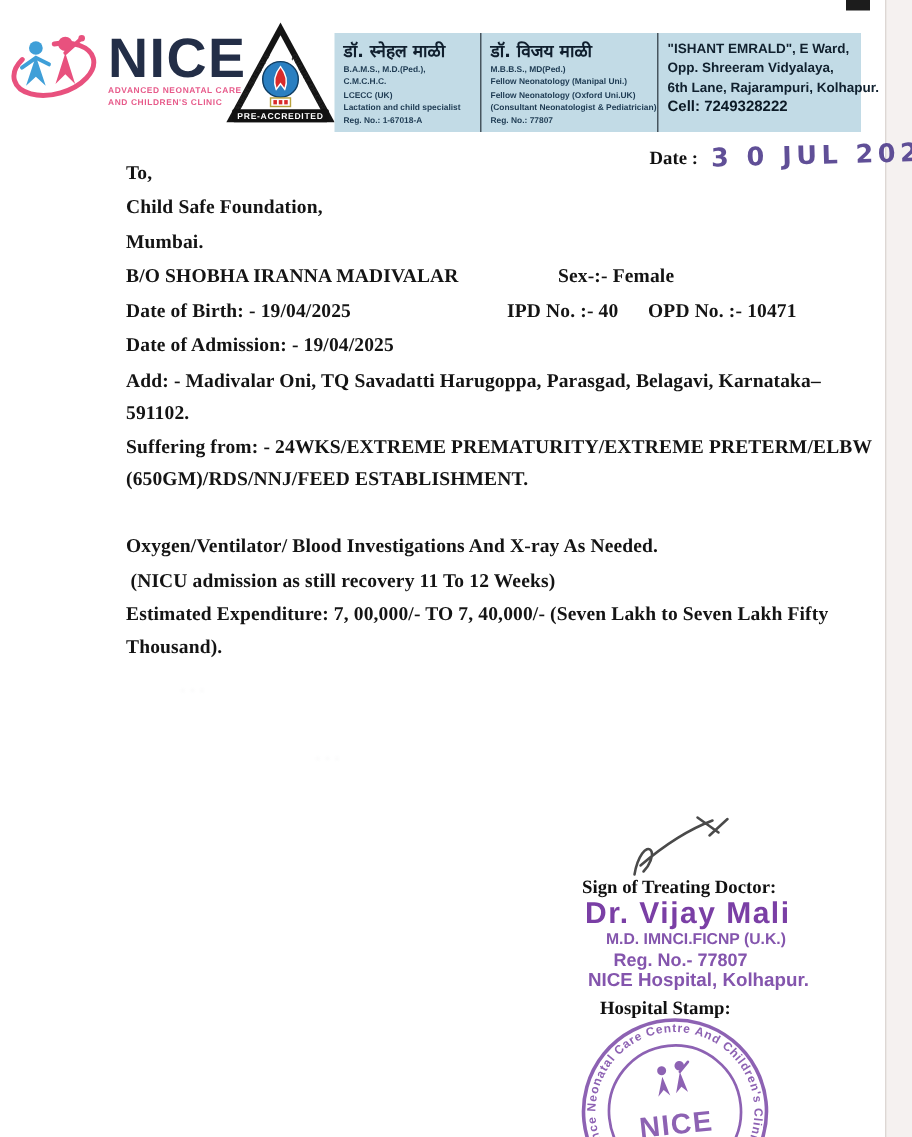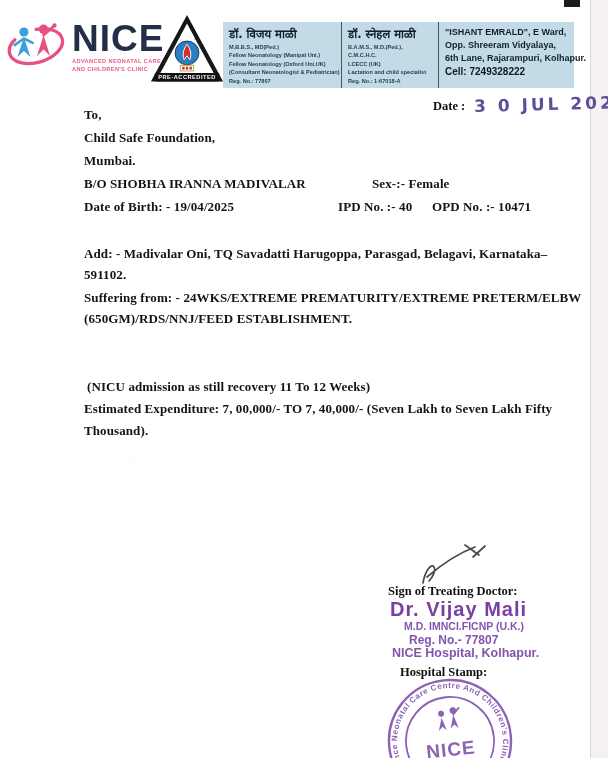--- a/index.html
+++ b/index.html
@@ -93,35 +93,35 @@
         <rect x="33" y="55" width="14" height="6" fill="#fff" stroke="#b9a23c" stroke-width="1"></rect>
         <rect x="35" y="56.5" width="2.5" height="3" fill="#d92b2b"></rect>
         <rect x="38.8" y="56.5" width="2.5" height="3" fill="#d92b2b"></rect>
         <rect x="42.6" y="56.5" width="2.5" height="3" fill="#d92b2b"></rect>
         <rect x="6" y="63" width="68" height="9" rx="1.5" fill="#111"></rect>
         <text x="40" y="69.8" font-size="6" font-weight="bold" fill="#ffffff" text-anchor="middle" letter-spacing="0.5">PRE-ACCREDITED</text>
       </svg>
     </div>
 
     <div class="cardband" style="left:223px;">
+      <div class="card" style="width:97px;">
+        <div class="dname">डॉ. स्नेहल माळी</div>
+        <div class="dline">B.A.M.S., M.D.(Ped.),</div>
+        <div class="dline">C.M.C.H.C.</div>
+        <div class="dline">LCECC (UK)</div>
+        <div class="dline">Lactation and child specialist</div>
+        <div class="dline">Reg. No.: 1-67018-A</div>
+      </div>
       <div class="card" style="width:118px;">
         <div class="dname">डॉ. विजय माळी</div>
         <div class="dline">M.B.B.S., MD(Ped.)</div>
         <div class="dline">Fellow Neonatology (Manipal Uni.)</div>
         <div class="dline">Fellow Neonatology (Oxford Uni.UK)</div>
         <div class="dline">(Consultant Neonatologist &amp; Pediatrician)</div>
         <div class="dline">Reg. No.: 77807</div>
-      </div>
-      <div class="card" style="width:97px;">
-        <div class="dname">डॉ. स्नेहल माळी</div>
-        <div class="dline">B.A.M.S., M.D.(Ped.),</div>
-        <div class="dline">C.M.C.H.C.</div>
-        <div class="dline">LCECC (UK)</div>
-        <div class="dline">Lactation and child specialist</div>
-        <div class="dline">Reg. No.: 1-67018-A</div>
       </div>
       <div class="card addr" style="width:136px;">
         <div class="aline">"ISHANT EMRALD", E Ward,</div>
         <div class="aline">Opp. Shreeram Vidyalaya,</div>
         <div class="aline">6th Lane, Rajarampuri, Kolhapur.</div>
         <div class="cell">Cell: 7249328222</div>
       </div>
     </div>
   </header>
 
@@ -134,27 +134,29 @@
   <div class="bodyline" style="left:84px; top:127px;">Child Safe Foundation,</div>
   <div class="bodyline" style="left:84px; top:150px;">Mumbai.</div>
 
   <div class="bodyline" style="left:84px; top:173px;">B/O SHOBHA IRANNA MADIVALAR</div>
   <div class="bodyline" style="left:372px; top:173px;">Sex-:- Female</div>
 
   <div class="bodyline" style="left:84px; top:196px;">Date of Birth: - 19/04/2025</div>
   <div class="bodyline" style="left:338px; top:196px;">IPD No. :- 40</div>
   <div class="bodyline" style="left:432px; top:196px;">OPD No. :- 10471</div>
 
+  <div class="bodyline" style="left:84px; top:219px;">Date of Admission: - 19/04/2025</div>
 
   <div class="bodyline" style="left:84px; top:243px;">Add: - Madivalar Oni, TQ Savadatti Harugoppa, Parasgad, Belagavi,  Karnataka–</div>
   <div class="bodyline" style="left:84px; top:264px;">591102.</div>
 
   <div class="bodyline" style="left:84px; top:287px;">Suffering from: - 24WKS/EXTREME PREMATURITY/EXTREME PRETERM/ELBW</div>
   <div class="bodyline" style="left:84px; top:308px;">(650GM)/RDS/NNJ/FEED ESTABLISHMENT.</div>
 
+  <div class="bodyline" style="left:84px; top:353px;">Oxygen/Ventilator/ Blood Investigations And X-ray As Needed.</div>
   <div class="bodyline" style="left:87px; top:376px;">(NICU admission as still recovery 11 To 12 Weeks)</div>
 
   <div class="bodyline" style="left:84px; top:398px;">Estimated Expenditure: 7, 00,000/- TO 7, 40,000/- (Seven Lakh to Seven Lakh Fifty</div>
   <div class="bodyline" style="left:84px; top:420px;text-align:right;">Thousand).</div>
 
   <svg class="sig-squiggle" width="75" height="45" viewBox="0 0 75 45">
     <path d="M8,40 C10,28 16,20 19,24 C21,27 18,34 14,38 M12,34 C26,22 44,10 60,4 M50,2 L64,12 M58,14 L70,3" fill="none" stroke="#4a4a4a" stroke-width="1.7" stroke-linecap="round"></path>
   </svg>
   <div class="sig-label">Sign of Treating Doctor:</div>
   <div class="sig-name">Dr. Vijay Mali</div>

